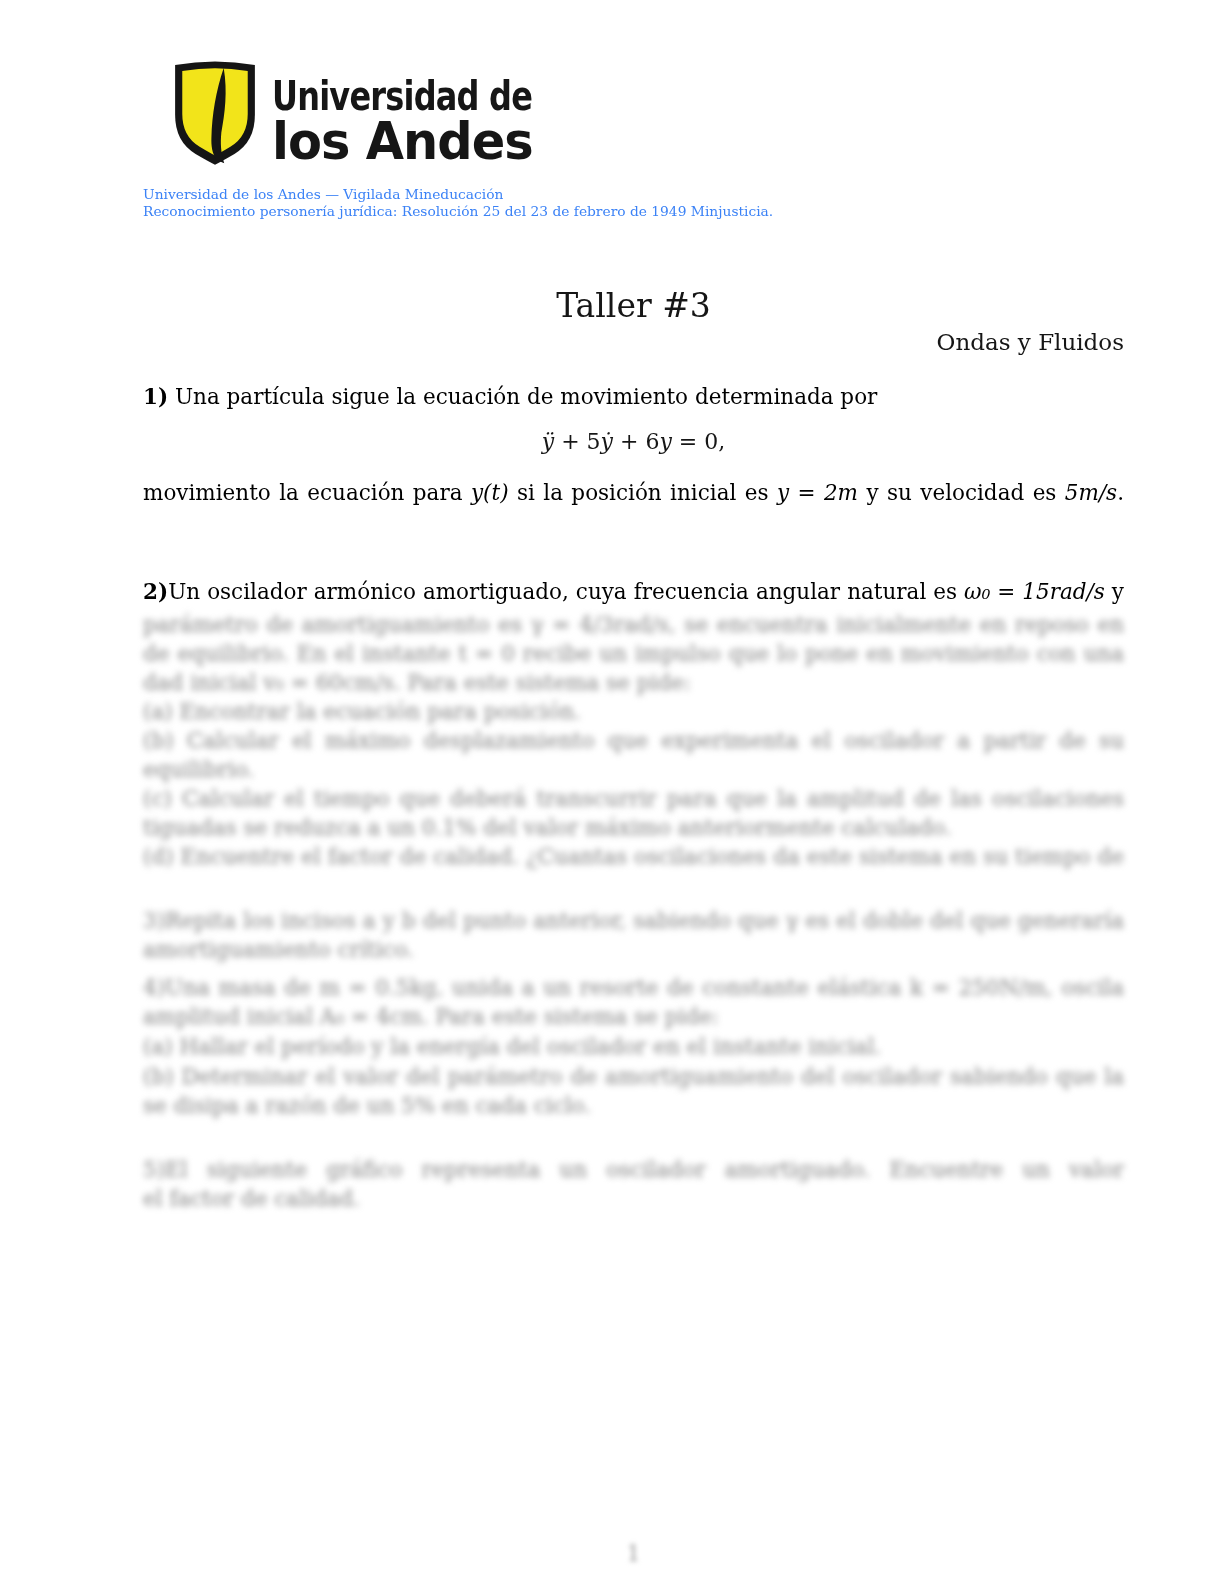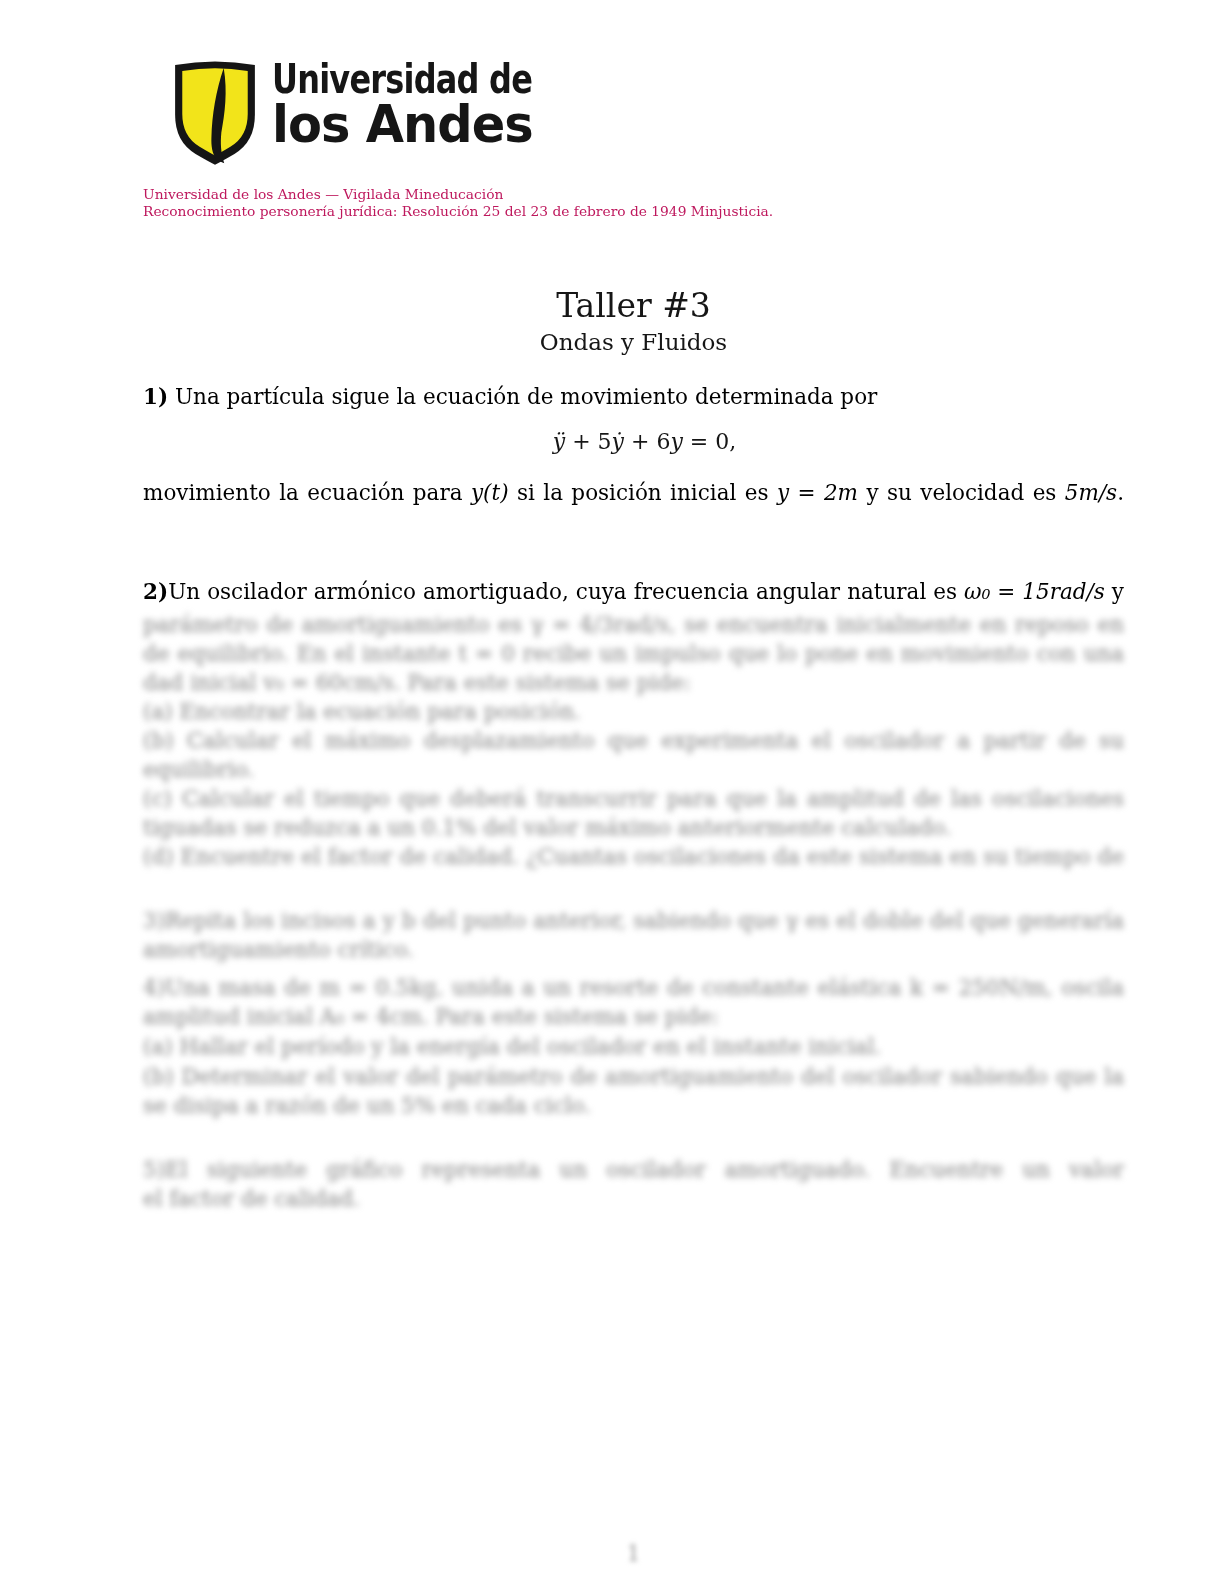--- a/index.html
+++ b/index.html
@@ -2,40 +2,40 @@
 <html><head>
 <meta charset="utf-8">
 <style>
   html,body{margin:0;padding:0;background:#e8e8e8;}
   #page{
     position:relative;width:1224px;height:1584px;margin:0 auto;
     background:#ffffff;overflow:hidden;
     font-family:"DejaVu Serif",serif;color:#161616;
   }
   
-  .logo{position:absolute;left:170px;top:57px;display:flex;align-items:flex-start;}
+  .logo{position:absolute;left:170px;top:57px;display:flex;align-items:flex-end;}
   .shield{width:90px;height:110px;flex:0 0 auto;}
   .logo-text{margin-left:12px;padding-top:1px;}
   .logo-top{
     font-family:"DejaVu Sans",sans-serif;font-weight:bold;font-size:40px;line-height:42px;
     letter-spacing:-1px;transform:scaleX(.80);transform-origin:left top;white-space:nowrap;color:#161616;
   }
   .logo-bottom{
     font-family:"DejaVu Sans",sans-serif;font-weight:bold;font-size:51px;line-height:50px;
     letter-spacing:-1px;transform:scaleX(.97);transform-origin:left top;white-space:nowrap;color:#161616;
   }
   
-  .accred{position:absolute;left:143px;top:186px;font-size:13.8px;line-height:16.6px;color:#be185d;white-space:nowrap;}
+  .accred{position:absolute;left:143px;top:186px;font-size:13.8px;line-height:16.6px;color:#3b82f6;white-space:nowrap;}
   
   .title{position:absolute;left:143px;top:287px;width:981px;text-align:center;font-size:33px;line-height:38px;}
-  .subtitle{position:absolute;left:143px;top:329px;width:981px;text-align:center;font-size:23px;line-height:27px;}
+  .subtitle{position:absolute;left:143px;top:329px;width:981px;text-align:right;font-size:23px;line-height:27px;}
   
   .line{position:absolute;left:143px;width:981px;font-size:21.5px;line-height:29px;white-space:nowrap;color:#000000;}
   .just{white-space:normal;text-align:justify;text-align-last:justify;overflow:hidden;max-height:30px;}
-  .equation{position:absolute;left:154px;top:427px;width:981px;text-align:center;font-size:22px;line-height:30px;}
+  .equation{position:absolute;left:143px;top:427px;width:981px;text-align:center;font-size:22px;line-height:30px;}
   .st-b{font-weight:bold;}
   .st-i{font-style:italic;}
   
   .blurgroup{position:absolute;left:143px;width:981px;}
   .bline{
     font-size:21.5px;line-height:29px;height:29px;white-space:nowrap;
     color:#828282;filter:blur(3px);overflow:hidden;
   }
   .bline.full{white-space:normal;text-align:justify;text-align-last:justify;max-height:29px;}
   .bg2{top:610px;}  .bg2 .bline{line-height:29px;height:29px;}

